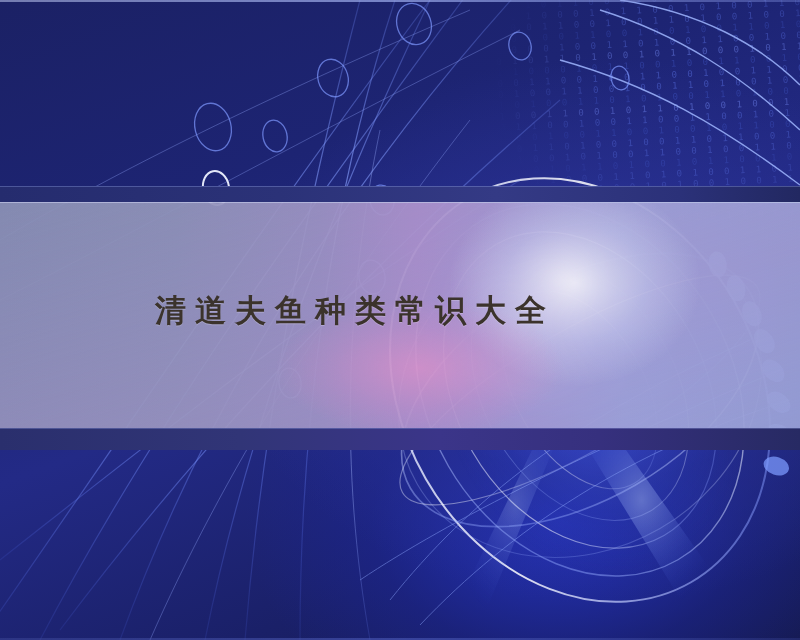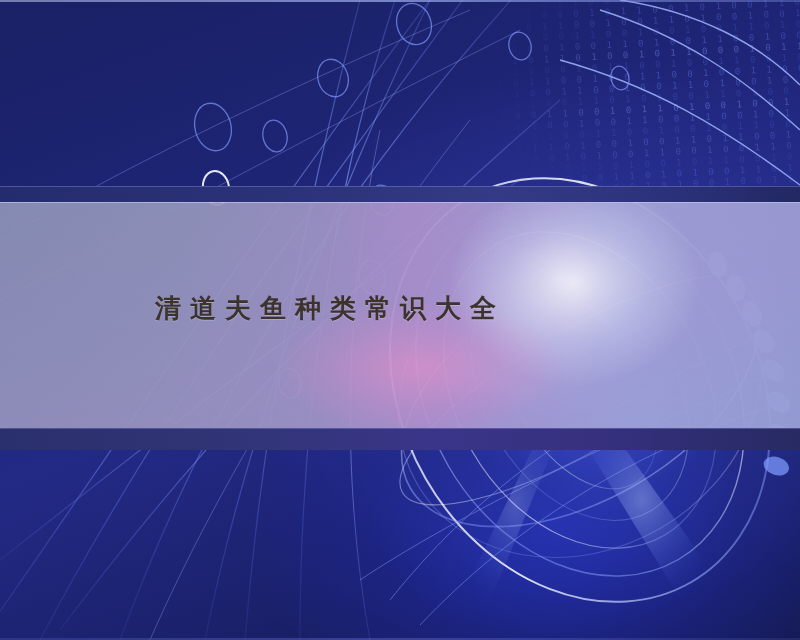--- a/index.html
+++ b/index.html
@@ -131,21 +131,21 @@
     background: linear-gradient(to right, #2a2f6d 0%, #313577 30%, #3b3589 55%, #36307e 75%, #272a63 100%);
     box-shadow: inset 0 1px 0 rgba(160,172,240,0.30);
   }
 
   
   .title {
     position: absolute;
     left: 155px;
     top: 295px;
     font-family: "DejaVu Sans", "Liberation Sans", sans-serif;
-    font-size: 26px;
+    font-size: 31px;
     font-weight: bold;
     letter-spacing: 9px;
     color: #3b332c;
     text-shadow: 0 1px 0 rgba(255,255,255,0.20);
     white-space: nowrap;
     line-height: 1;
   }
 
   .top-hairline {
     position: absolute;

